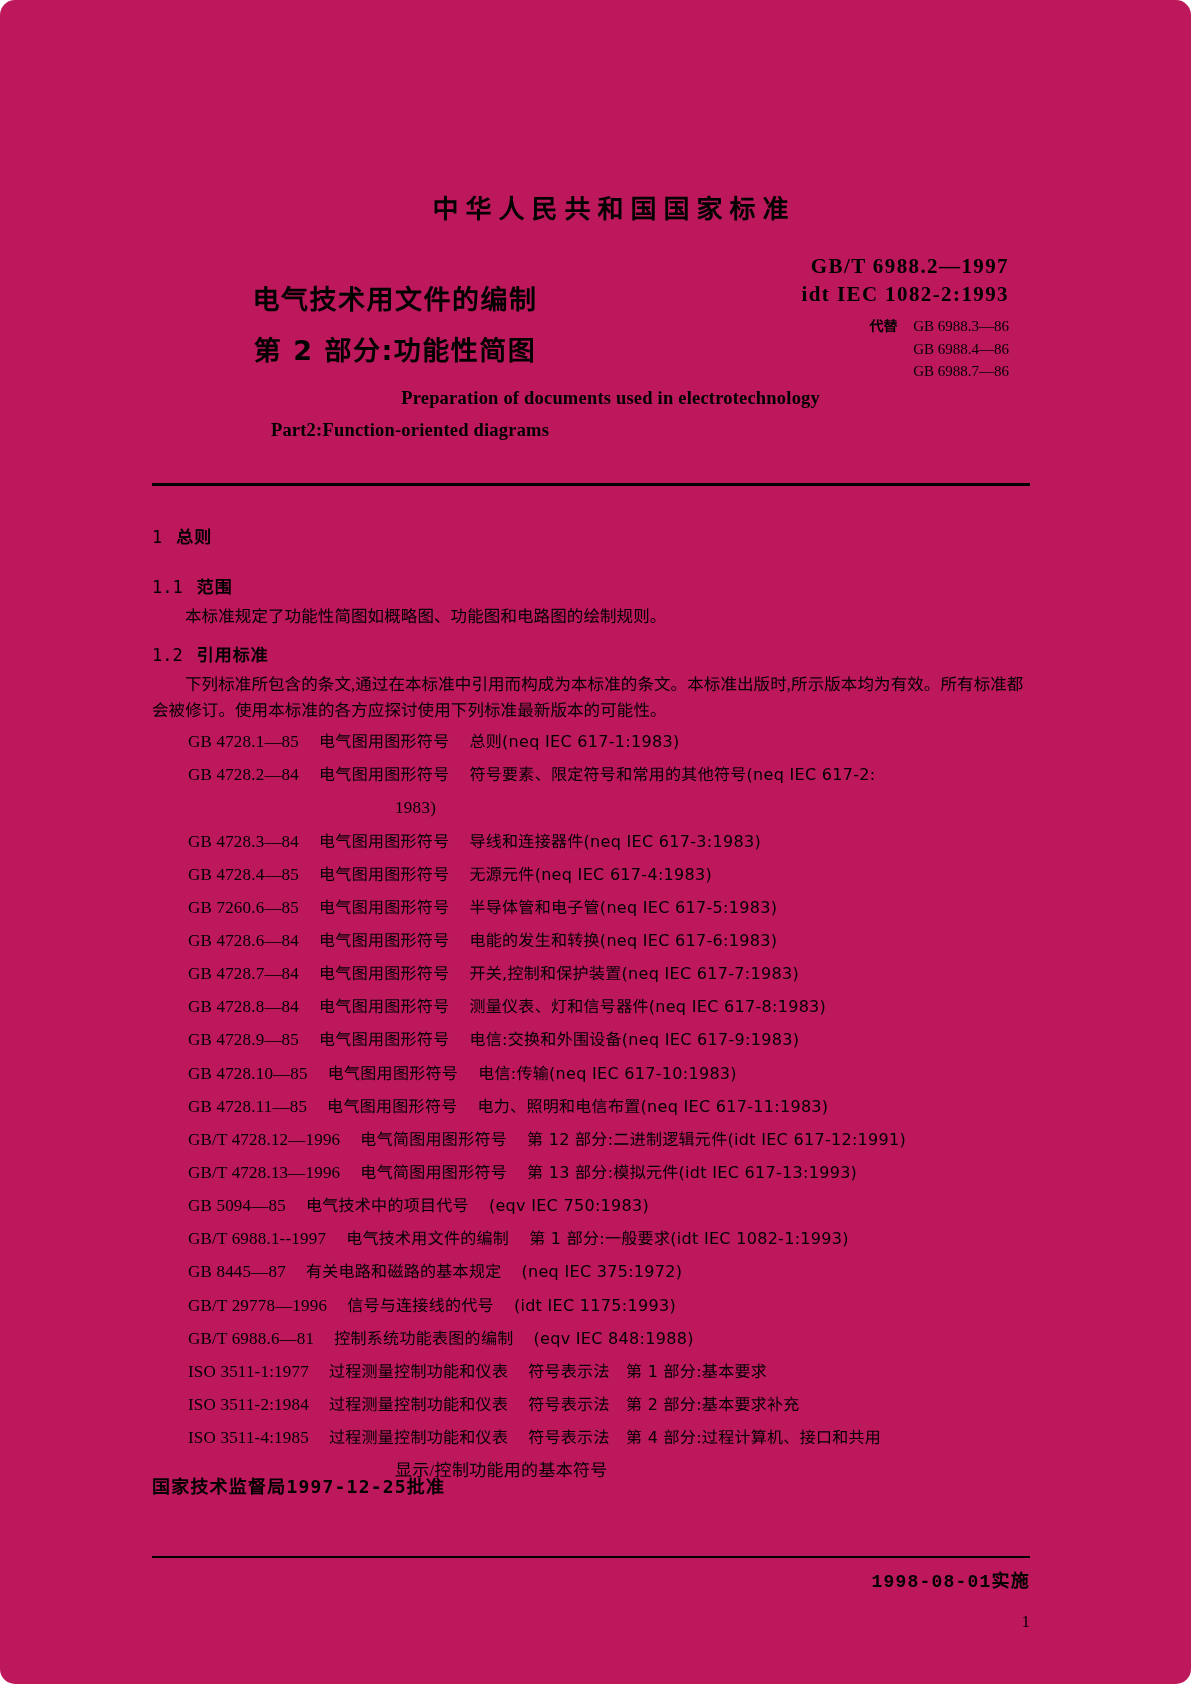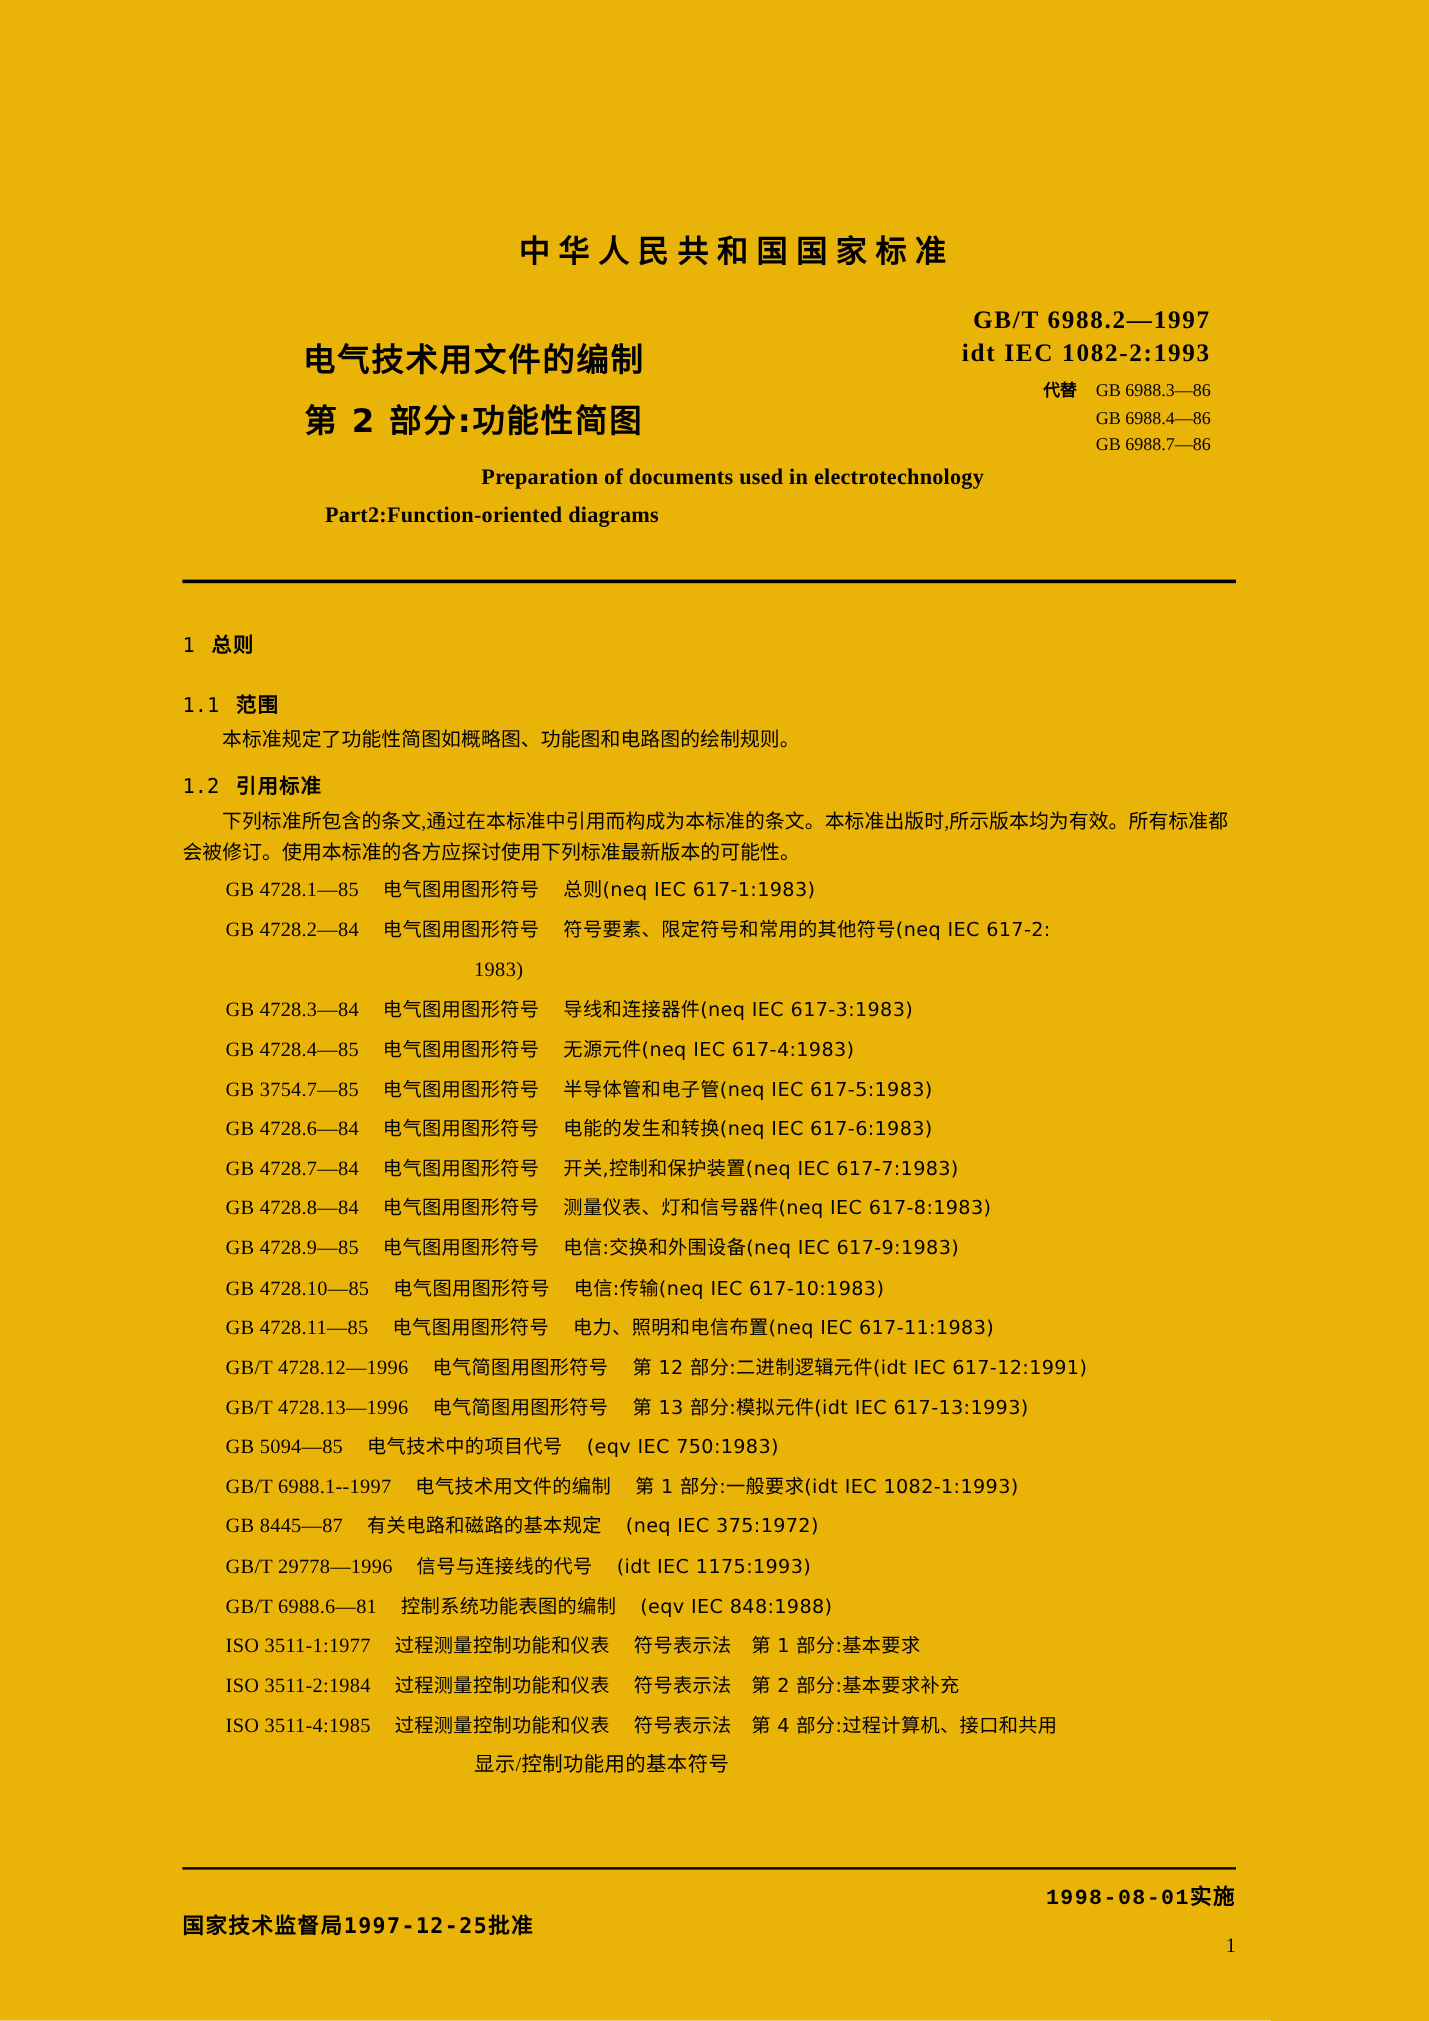--- a/index.html
+++ b/index.html
@@ -9,22 +9,23 @@
   }
   body {
     font-family: "Liberation Serif", "DejaVu Serif", serif;
     color: #000000;
   }
   #page {
     position: relative;
     width: 1191px;
     height: 1684px;
     margin: 0 auto;
-    background: #eab308;
+    background: #be185d;
     overflow: hidden;
+    border-radius: 15px;
   }
 
   
   .header-zone {
     position: absolute;
     left: 0;
     top: 0;
     width: 1191px;
   }
 
@@ -199,21 +200,21 @@
     position: absolute;
     left: 152px;
     top: 1556px;
     width: 878px;
     height: 2px;
     background: #000;
   }
   .footer-left {
     position: absolute;
     left: 152px;
-    top: 1590px;
+    top: 1472px;
     font-family: "DejaVu Sans", "Liberation Sans", sans-serif;
     font-weight: bold;
     font-size: 18px;
     letter-spacing: 1.2px;
     white-space: nowrap;
   }
   .footer-right {
     position: absolute;
     right: 161px;
     top: 1566px;
@@ -287,21 +288,21 @@
     </div>
 
     <p class="para" style="margin-top:6px;">下列标准所包含的条文,通过在本标准中引用而构成为本标准的条文。本标准出版时,所示版本均为有效。所有标准都会被修订。使用本标准的各方应探讨使用下列标准最新版本的可能性。</p>
 
     <ul class="ref-list" id="ref-list">
         <li class="ref-item"><span class="ref-code">GB 4728.1—85</span><span class="gap-m"></span><span class="ref-zh">电气图用图形符号</span><span class="gap-m"></span><span class="ref-zh">总则(neq IEC 617-1:1983)</span></li>
         <li class="ref-item"><span class="ref-code">GB 4728.2—84</span><span class="gap-m"></span><span class="ref-zh">电气图用图形符号</span><span class="gap-m"></span><span class="ref-zh">符号要素、限定符号和常用的其他符号(neq IEC 617-2:</span></li>
         <li class="ref-cont ref-zh">1983)</li>
         <li class="ref-item"><span class="ref-code">GB 4728.3—84</span><span class="gap-m"></span><span class="ref-zh">电气图用图形符号</span><span class="gap-m"></span><span class="ref-zh">导线和连接器件(neq IEC 617-3:1983)</span></li>
         <li class="ref-item"><span class="ref-code">GB 4728.4—85</span><span class="gap-m"></span><span class="ref-zh">电气图用图形符号</span><span class="gap-m"></span><span class="ref-zh">无源元件(neq IEC 617-4:1983)</span></li>
-        <li class="ref-item"><span class="ref-code">GB 3754.7—85</span><span class="gap-m"></span><span class="ref-zh">电气图用图形符号</span><span class="gap-m"></span><span class="ref-zh">半导体管和电子管(neq IEC 617-5:1983)</span></li>
+        <li class="ref-item"><span class="ref-code">GB 7260.6—85</span><span class="gap-m"></span><span class="ref-zh">电气图用图形符号</span><span class="gap-m"></span><span class="ref-zh">半导体管和电子管(neq IEC 617-5:1983)</span></li>
         <li class="ref-item"><span class="ref-code">GB 4728.6—84</span><span class="gap-m"></span><span class="ref-zh">电气图用图形符号</span><span class="gap-m"></span><span class="ref-zh">电能的发生和转换(neq IEC 617-6:1983)</span></li>
         <li class="ref-item"><span class="ref-code">GB 4728.7—84</span><span class="gap-m"></span><span class="ref-zh">电气图用图形符号</span><span class="gap-m"></span><span class="ref-zh">开关,控制和保护装置(neq IEC 617-7:1983)</span></li>
         <li class="ref-item"><span class="ref-code">GB 4728.8—84</span><span class="gap-m"></span><span class="ref-zh">电气图用图形符号</span><span class="gap-m"></span><span class="ref-zh">测量仪表、灯和信号器件(neq IEC 617-8:1983)</span></li>
         <li class="ref-item"><span class="ref-code">GB 4728.9—85</span><span class="gap-m"></span><span class="ref-zh">电气图用图形符号</span><span class="gap-m"></span><span class="ref-zh">电信:交换和外围设备(neq IEC 617-9:1983)</span></li>
         <li class="ref-item"><span class="ref-code">GB 4728.10—85</span><span class="gap-m"></span><span class="ref-zh">电气图用图形符号</span><span class="gap-m"></span><span class="ref-zh">电信:传输(neq IEC 617-10:1983)</span></li>
         <li class="ref-item"><span class="ref-code">GB 4728.11—85</span><span class="gap-m"></span><span class="ref-zh">电气图用图形符号</span><span class="gap-m"></span><span class="ref-zh">电力、照明和电信布置(neq IEC 617-11:1983)</span></li>
         <li class="ref-item"><span class="ref-code">GB/T 4728.12—1996</span><span class="gap-m"></span><span class="ref-zh">电气简图用图形符号</span><span class="gap-m"></span><span class="ref-zh">第 12 部分:二进制逻辑元件(idt IEC 617-12:1991)</span></li>
         <li class="ref-item"><span class="ref-code">GB/T 4728.13—1996</span><span class="gap-m"></span><span class="ref-zh">电气简图用图形符号</span><span class="gap-m"></span><span class="ref-zh">第 13 部分:模拟元件(idt IEC 617-13:1993)</span></li>
         <li class="ref-item"><span class="ref-code">GB 5094—85</span><span class="gap-m"></span><span class="ref-zh">电气技术中的项目代号</span><span class="gap-m"></span><span class="ref-zh">(eqv IEC 750:1983)</span></li>
         <li class="ref-item"><span class="ref-code">GB/T 6988.1--1997</span><span class="gap-m"></span><span class="ref-zh">电气技术用文件的编制</span><span class="gap-m"></span><span class="ref-zh">第 1 部分:一般要求(idt IEC 1082-1:1993)</span></li>

